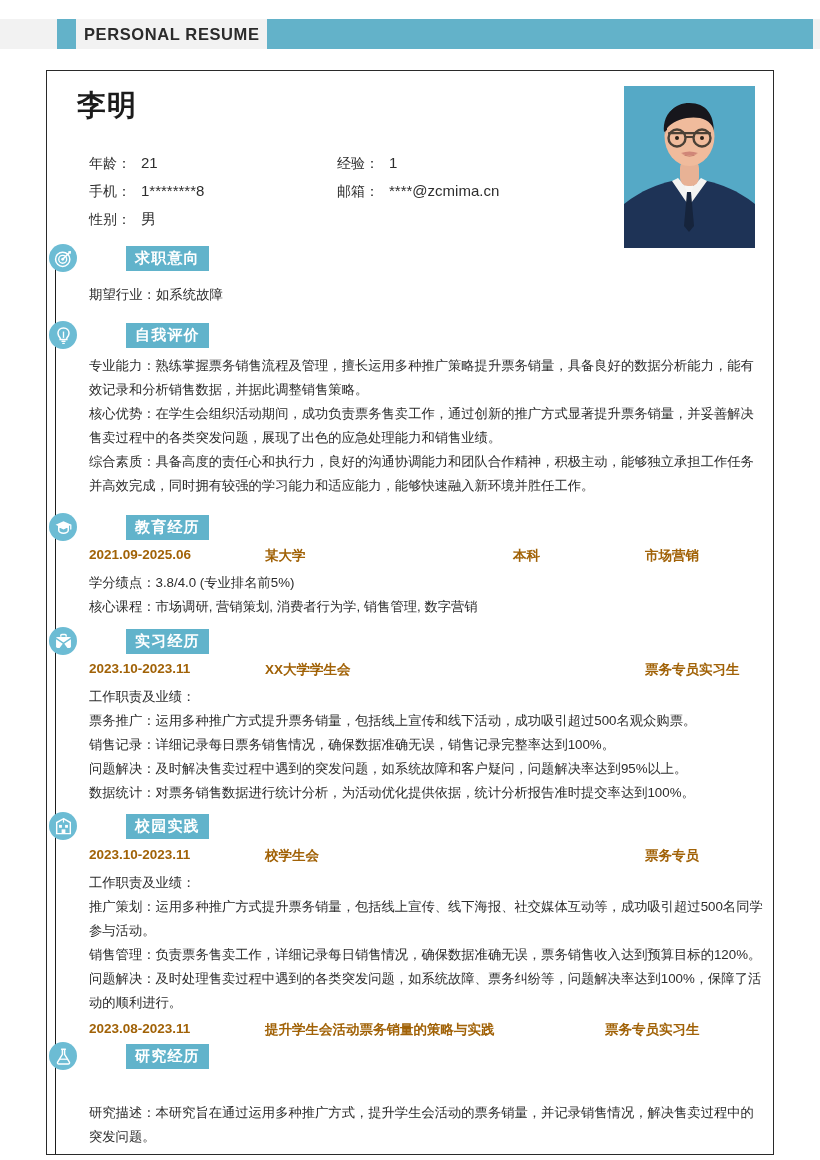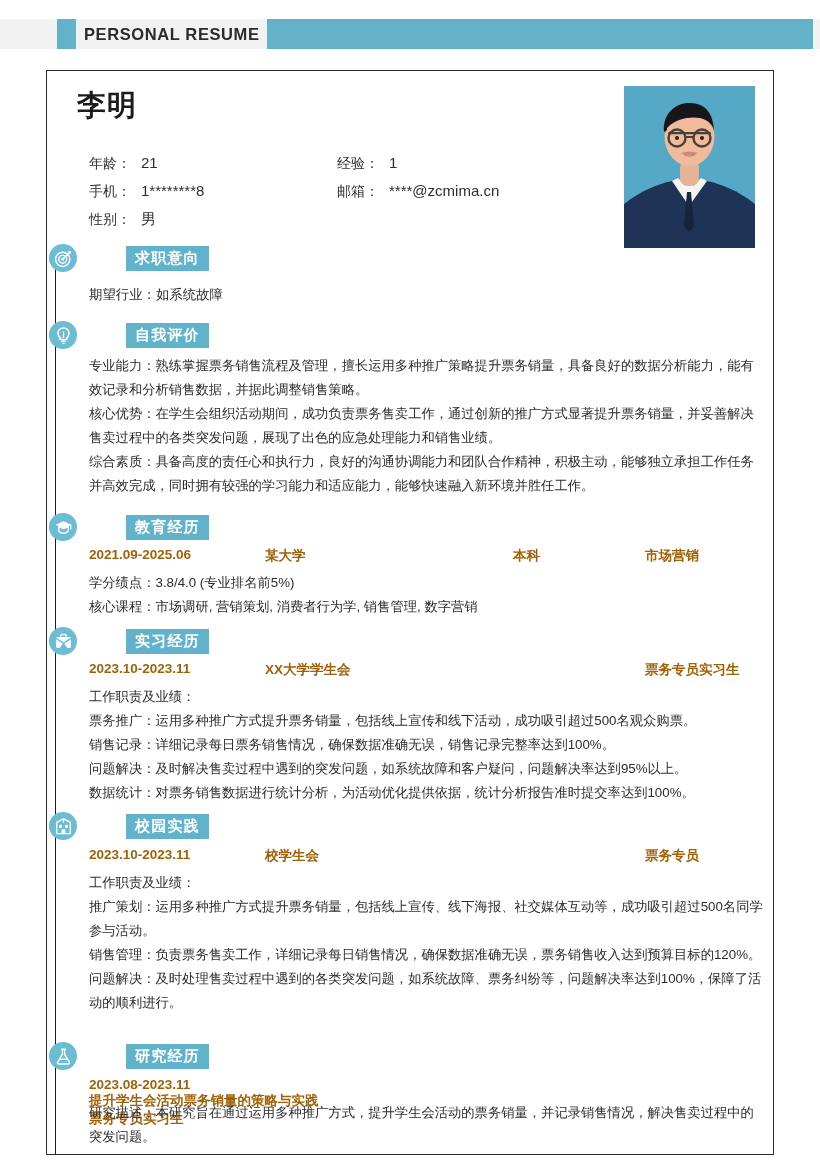--- a/index.html
+++ b/index.html
@@ -342,21 +342,21 @@
     <div class="sec-icon">
       <svg width="19" height="19" viewBox="0 0 24 24">
         <path d="M9.6 2.8 L14.4 2.8 M10.6 2.8 L10.6 9.4 L4.6 19 C3.9 20.2 4.7 21.4 6 21.4 L18 21.4 C19.3 21.4 20.1 20.2 19.4 19 L13.4 9.4 L13.4 2.8" fill="none" stroke="#ffffff" stroke-width="1.8" stroke-linecap="round" stroke-linejoin="round"></path>
         <line x1="7.6" y1="15.4" x2="16.4" y2="15.4" stroke="#ffffff" stroke-width="1.6"></line>
       </svg>
     </div>
     <div class="sec-badge">
       <span>研究经历</span>
     </div>
   </div>
-  <div class="row-head" style="left:42px; top:1006px;flex-direction:column;">
+  <div class="row-head" style="left:42px; top:950px;">
     <div class="rh-date">2023.08-2023.11</div>
     <div style="width:340px;">提升学生会活动票务销量的策略与实践</div>
     <div class="rh-role">票务专员实习生</div>
   </div>
   <div class="body-text" style="left:42px; top:1030px; width:678px;">
     <p class="p">研究描述：本研究旨在通过运用多种推广方式，提升学生会活动的票务销量，并记录销售情况，解决售卖过程中的突发问题。</p>
     <p class="p">个人职责：</p>
   </div>
 
 </div>

